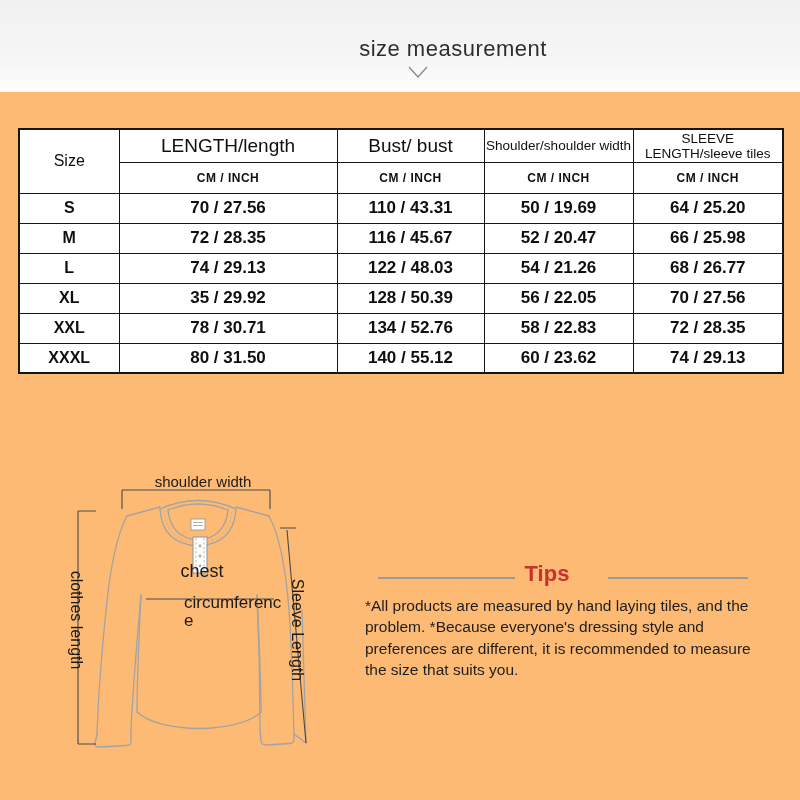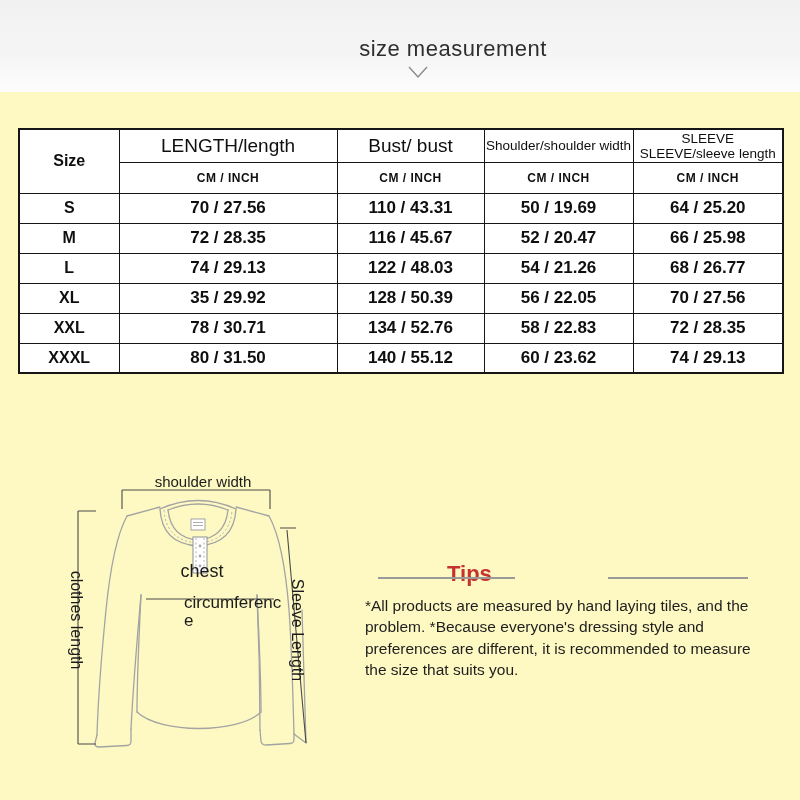--- a/index.html
+++ b/index.html
@@ -1,50 +1,50 @@
 <!DOCTYPE html>
 <html><head>
 <meta charset="utf-8">
 <style>
   html,body{margin:0;padding:0;}
-  .screen{position:relative;width:800px;height:800px;background:#fef9c3;overflow:hidden;
+  .screen{position:relative;width:800px;height:800px;background:#fdba74;overflow:hidden;
           font-family:"Liberation Sans", sans-serif;color:#1b1b1b;}
   .topband{position:absolute;left:0;top:0;width:800px;height:92px;
            background:linear-gradient(180deg,#f1f1f1 0%,#f5f5f5 60%,#fdfdfd 100%);}
   .title{position:absolute;left:0;top:36px;width:906px;text-align:center;
          font-size:22px;color:#2e2e2e;letter-spacing:0.5px;}
   .chevron{position:absolute;left:402px;top:64px;}
 
   
   table.size{position:absolute;left:18px;top:128px;width:764px;border-collapse:collapse;
              table-layout:fixed;background:#fff;}
   table.size, table.size th, table.size td{border:1px solid #161616;}
   table.size{border-width:2px;}
   table.size th, table.size td{padding:0;text-align:center;vertical-align:middle;
              color:#0f0f0f;overflow:hidden;}
   .r1{height:33px;} .r2{height:31px;}
   tbody .dr{height:30px;}
-  .corner{font-size:16px;font-weight:700;}
+  .corner{font-size:16px;font-weight:400;}
   .col-big{font-size:19px;font-weight:400;}
   .col-sm{font-size:13.5px;font-weight:400;text-align:left;line-height:1.12;}
   .col-shoulder{padding-left:14px;}
   .col-sleeve{padding-left:7px;}
   .unit{font-size:12px;font-weight:700;letter-spacing:0.5px;}
   .sizecell{font-size:16px;font-weight:700;}
   .val{font-size:17px;font-weight:700;}
 
   
   .diagram{position:absolute;left:40px;top:440px;}
   .outline{fill:none;stroke:#a3a3a3;stroke-width:1.3;stroke-linecap:round;stroke-linejoin:round;}
   .stitch{fill:none;stroke:#b5b5b5;stroke-width:1;stroke-dasharray:2.2,2.2;}
   .mline{fill:none;stroke:#4a4a4a;stroke-width:1.1;}
   .dtext{fill:#1b1b1b;}
 
   
-  .tips-head{position:absolute;left:447px;top:561px;width:200px;
+  .tips-head{position:absolute;left:447px;top:561px;width:200px;text-align:center;
              font-size:22px;font-weight:700;color:#c5322f;}
   .tips-rule{position:absolute;top:577px;height:1.5px;background:#9a9a9a;}
   .rule-l{left:378px;width:137px;}
   .rule-r{left:608px;width:140px;}
   .tips-body{position:absolute;left:365px;top:595px;width:414px;
              font-size:15.5px;line-height:21.4px;color:#1e1e1e;}
   .tips-line{white-space:nowrap;}
 </style>
 </head>
 <body>
@@ -66,21 +66,21 @@
         <col style="width:147px">
       <col style="width:149px">
         <col style="width:150px">
     </colgroup>
     <thead>
       <tr class="r1">
         <th rowspan="2" class="corner">Size</th>
         <th class="col-big">LENGTH/length</th>
         <th class="col-big">Bust/ bust</th>
         <th class="col-sm col-shoulder">Shoulder/shoulder width</th>
-        <th class="col-sm col-sleeve">SLEEVE SLEEVE/sleeve length</th>
+        <th class="col-sm col-sleeve">SLEEVE LENGTH/sleeve tiles</th>
       </tr>
       <tr class="r2">
         <th class="unit">CM / INCH</th>
         <th class="unit">CM / INCH</th>
         <th class="unit">CM / INCH</th>
         <th class="unit">CM / INCH</th>
       </tr>
     </thead>
     <tbody>
       <tr class="dr">

